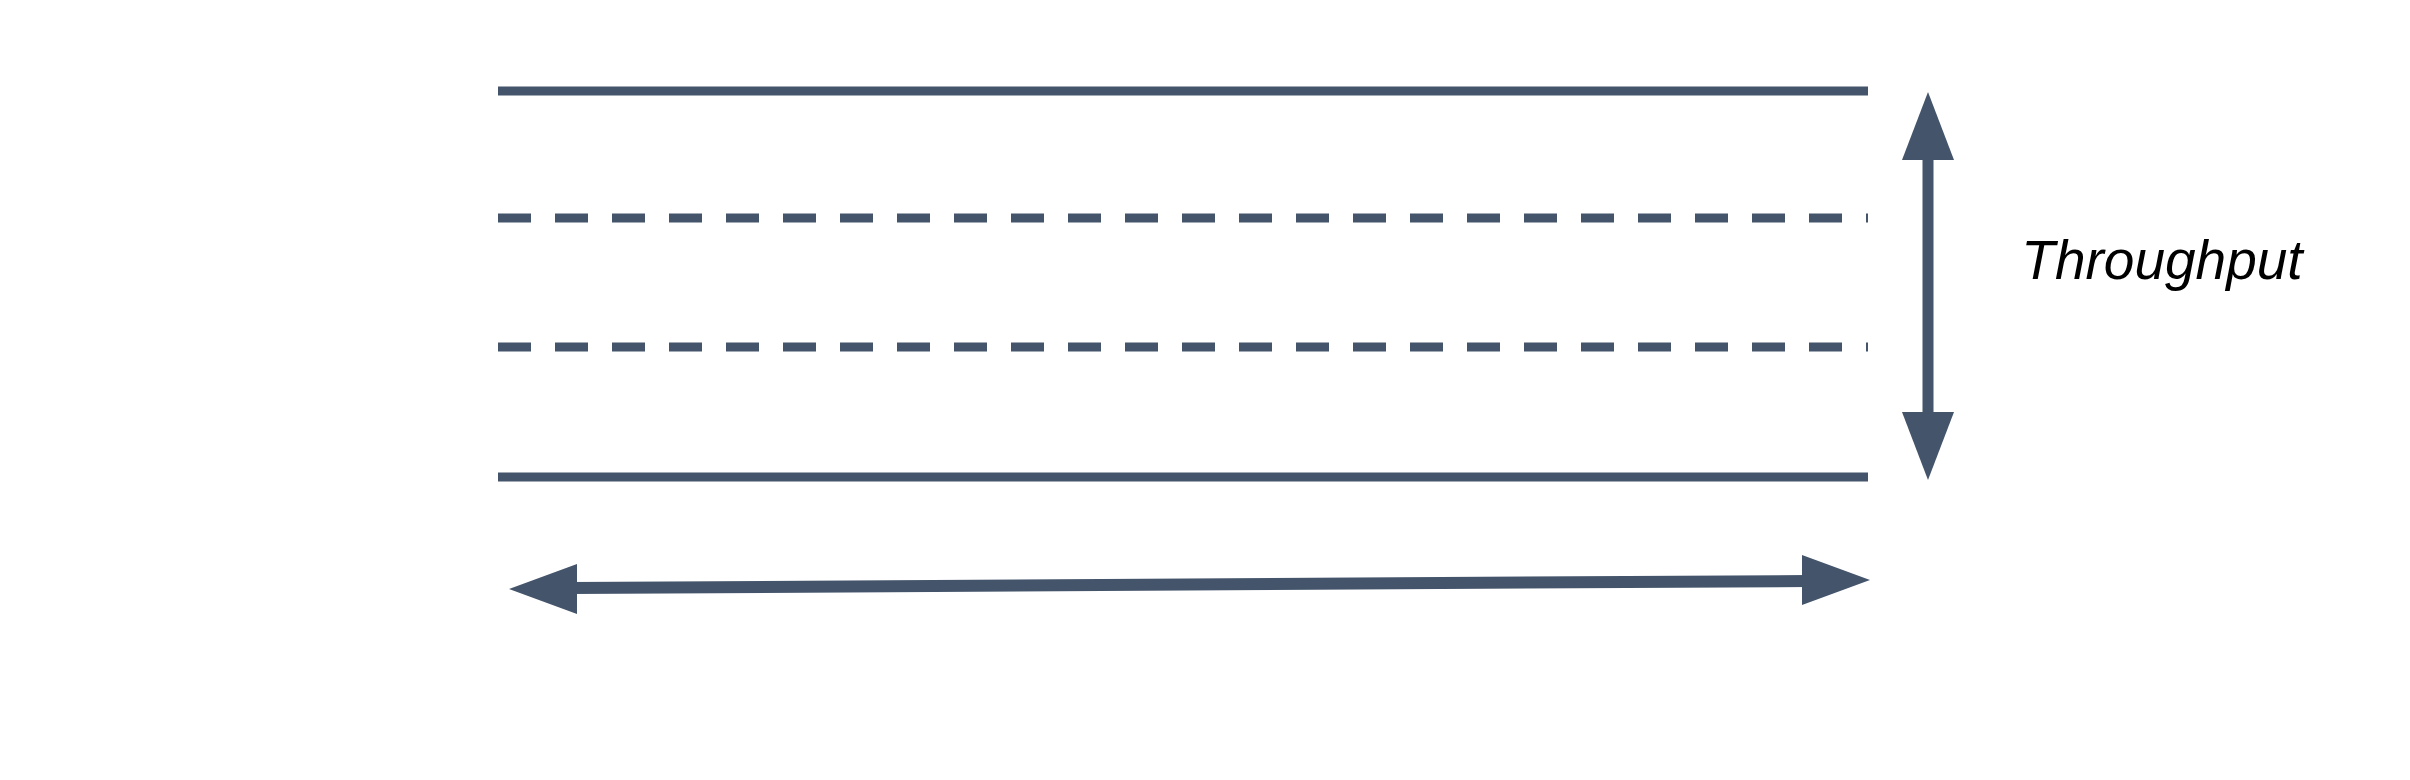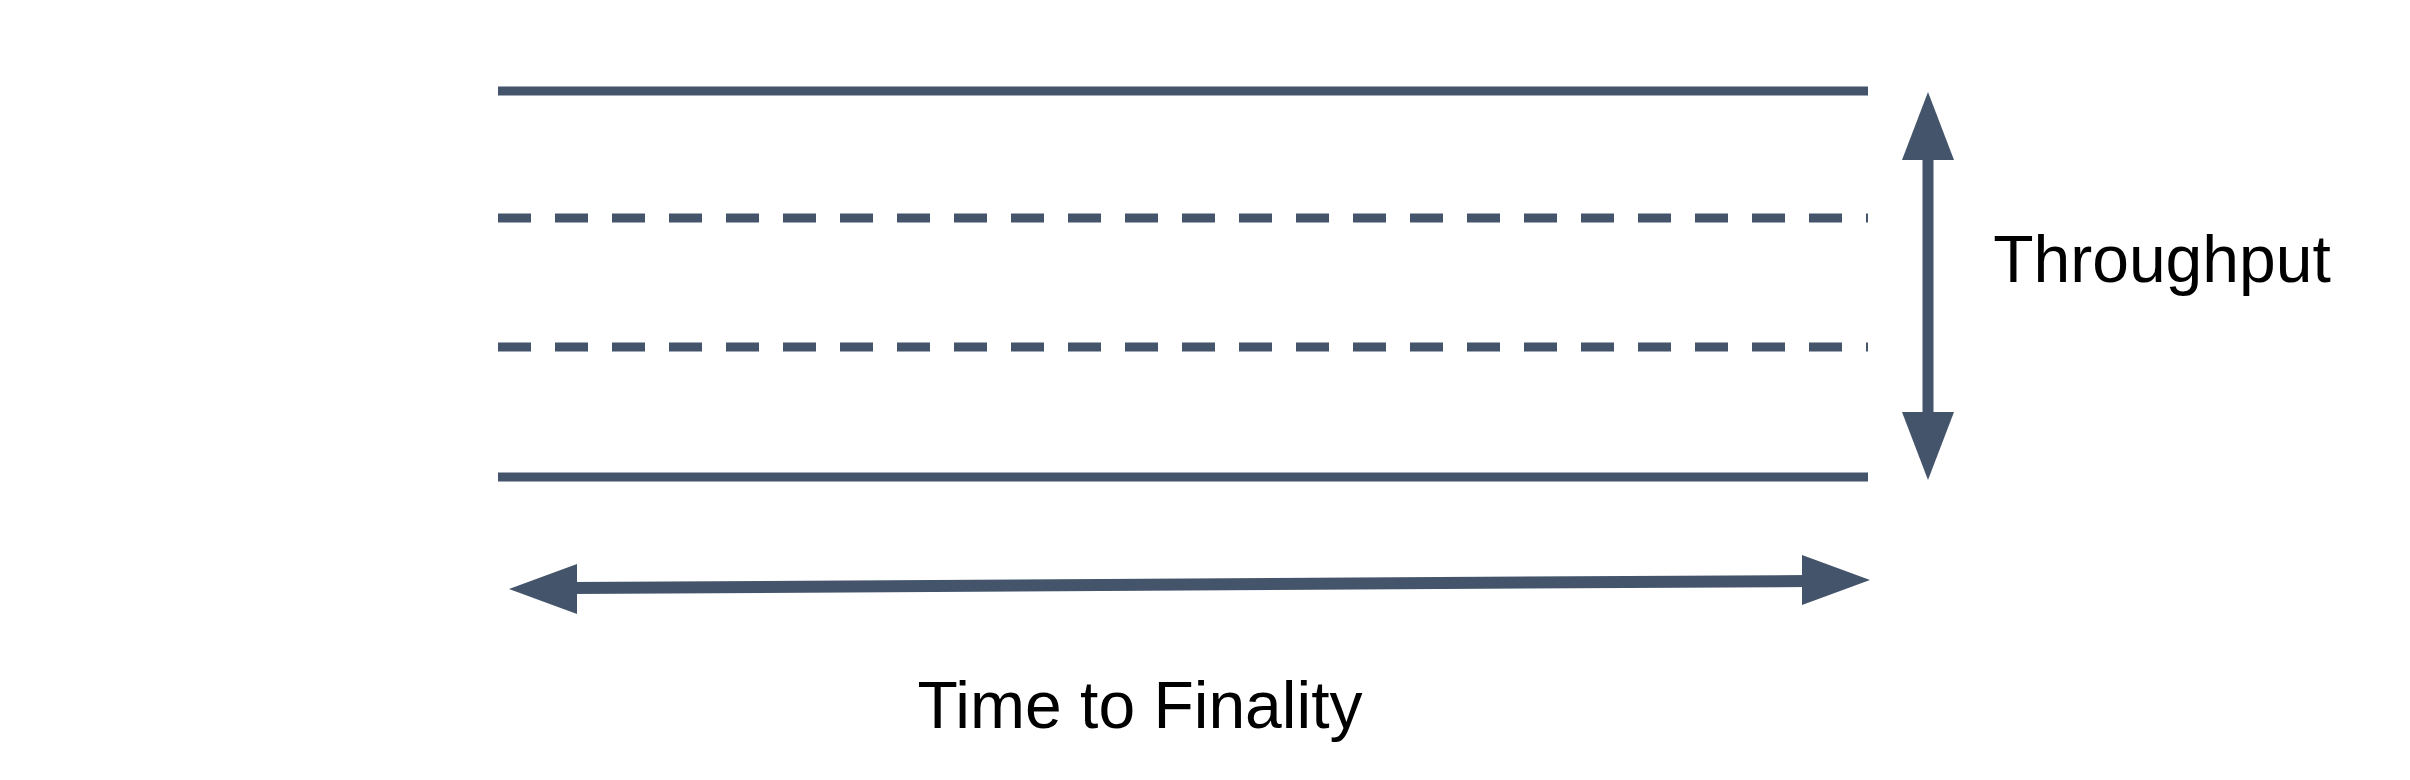--- a/index.html
+++ b/index.html
@@ -25,25 +25,26 @@
     position: absolute;
     left: 0;
     top: 0;
     width: 2410px;
     height: 780px;
     display: block;
   }
   .axis-label {
     position: absolute;
     transform: translate(-50%, -50%);
-    font-size: 66px;
+    font-size: 55px;
     line-height: 1.2;
     color: var(--text-color);
     white-space: nowrap;
     font-family: "Liberation Sans", sans-serif;
+    font-style: italic;
   }
   .label-throughput {
     left: 2162px;
     top: 260px;
   }
   .label-ttf {
     left: 1140px;
     top: 706px;
   }
 </style>
@@ -70,15 +71,14 @@
 
     <g>
       <line x1="570" y1="588" x2="1808" y2="581" stroke-width="12" stroke="#44546a"></line>
       <polygon points="509,589 577,564 577,614" fill="#44546a"></polygon>
       <polygon points="1870,580 1802,555 1802,605" fill="#44546a"></polygon>
     </g>
   </svg>
 
   <div class="axis-label label-throughput">Throughput</div>
 
-  <div class="axis-label label-ttf">Time to Finality</div>
 
 </div>
 
 </body></html>

